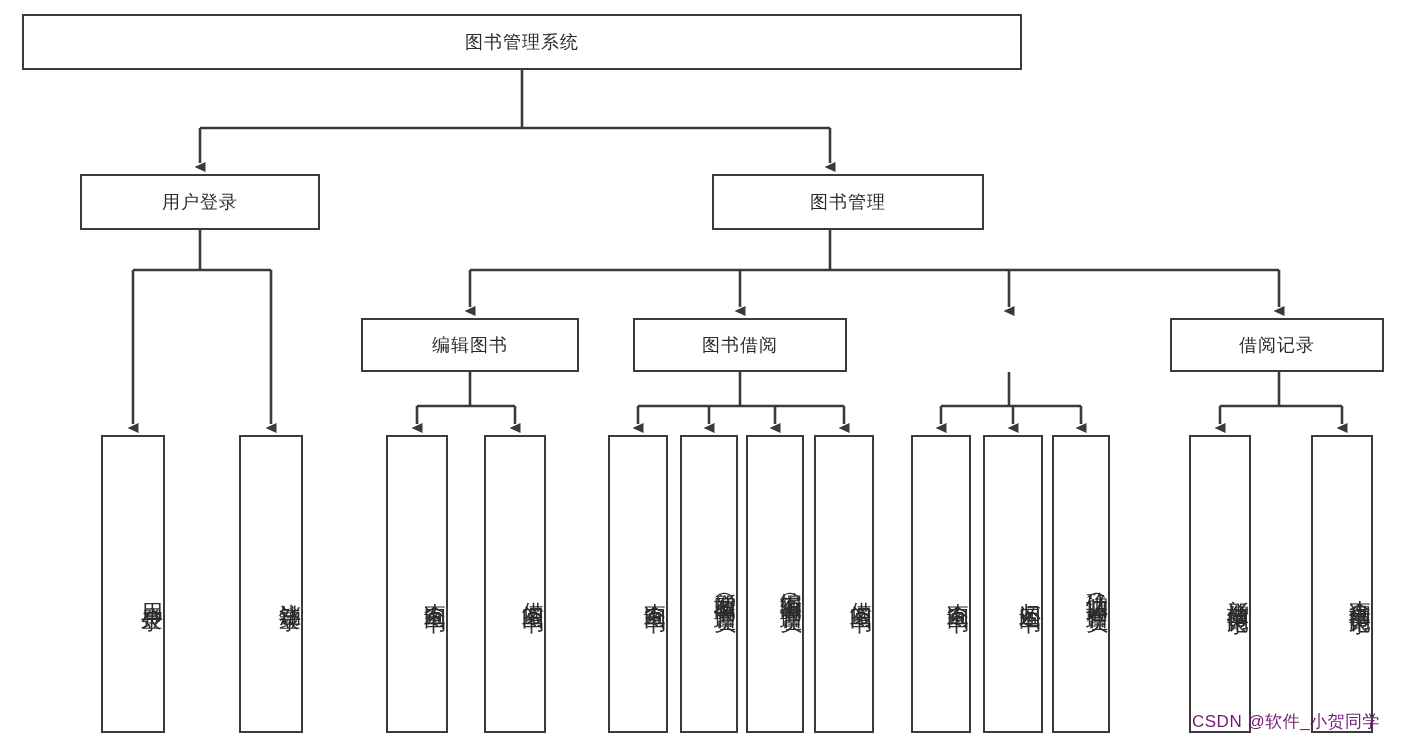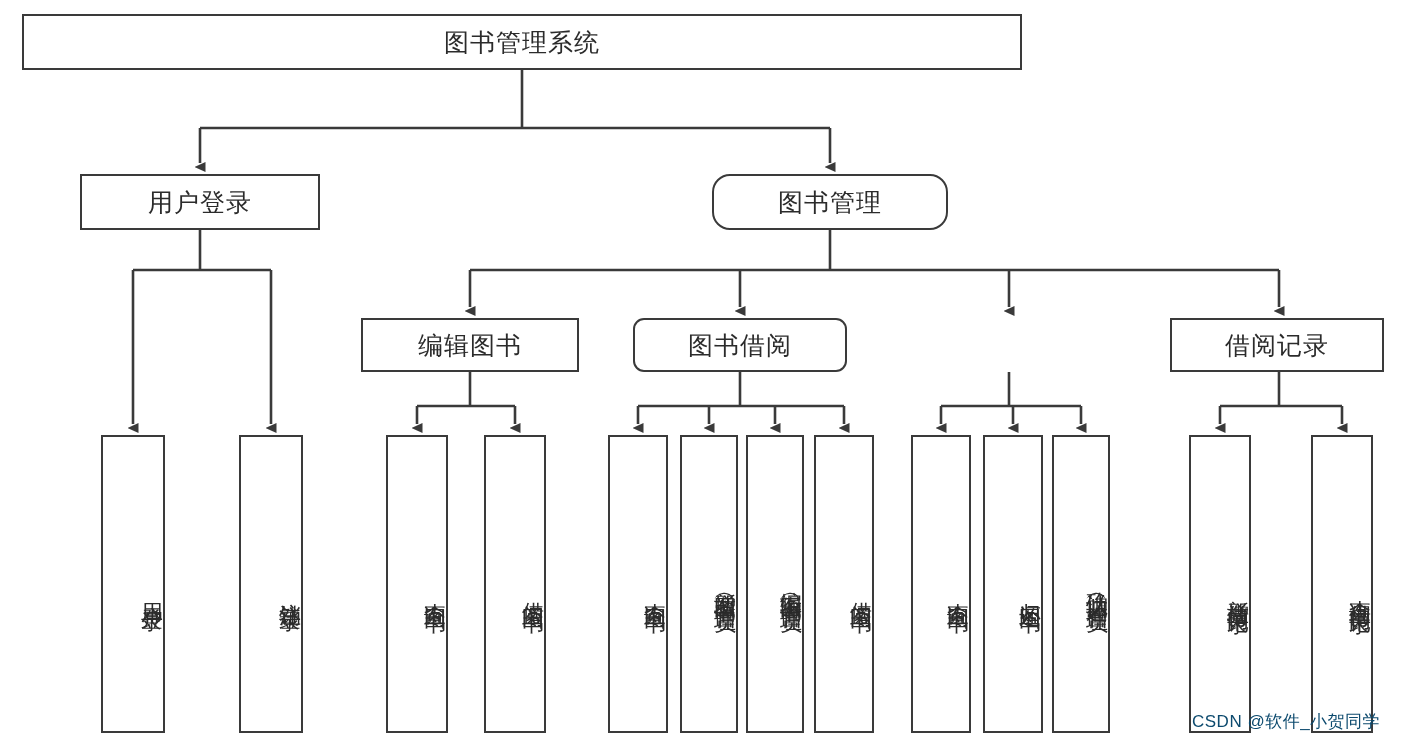--- a/index.html
+++ b/index.html
@@ -29,21 +29,21 @@
     position: absolute;
     box-sizing: border-box;
     background: #ffffff;
     border: 2px solid #3a3a3a;
     display: flex;
     align-items: center;
     justify-content: center;
     color: #2b2b2b;
   }
   .node.horiz {
-    font-size: 25px;
+    font-size: 18px;
     letter-spacing: 1px;
   }
   .node.vert {
     writing-mode: vertical-rl;
     text-orientation: upright;
     font-size: 22px;
     letter-spacing: 3px;
     align-items: flex-start;
     justify-content: center;
     padding-top: 14px;
@@ -52,21 +52,21 @@
   .node.vert .vtext {
     writing-mode: vertical-rl;
     text-orientation: upright;
     white-space: nowrap;
   }
   .watermark {
     position: absolute;
     left: 1192px;
     top: 710px;
     font-size: 17px;
-    color: #0c4a6e;
+    color: #701a75;
     white-space: nowrap;
     letter-spacing: 0.5px;
   }
 </style>
 </head>
 <body>
 
 <div id="canvas">
 
   <svg id="wires" viewBox="0 0 1405 747" xmlns="http://www.w3.org/2000/svg">
@@ -119,28 +119,28 @@
     </g>
   </svg>
 
   <div class="node horiz" style="left:22px; top:14px; width:1000px; height:56px;">
     <span>图书管理系统</span>
   </div>
 
   <div class="node horiz" style="left:80px; top:174px; width:240px; height:56px;">
     <span>用户登录</span>
   </div>
-  <div class="node horiz" style="left:712px; top:174px; width:236px; height:56px;border-radius:18px;">
+  <div class="node horiz" style="left:712px; top:174px; width:272px; height:56px;">
     <span>图书管理</span>
   </div>
 
   <div class="node horiz" style="left:361px; top:318px; width:218px; height:54px;">
     <span>编辑图书</span>
   </div>
-  <div class="node horiz" style="left:633px; top:318px; width:214px; height:54px;border-radius:11px;">
+  <div class="node horiz" style="left:633px; top:318px; width:214px; height:54px;">
     <span>图书借阅</span>
   </div>
   <div class="node horiz" style="left:1170px; top:318px; width:214px; height:54px;">
     <span>借阅记录</span>
   </div>
 
   <div class="node vert" style="left:101px; top:435px; width:64px; height:298px;">
     <span class="vtext">用户登录</span>
   </div>
   <div class="node vert" style="left:239px; top:435px; width:64px; height:298px;">

